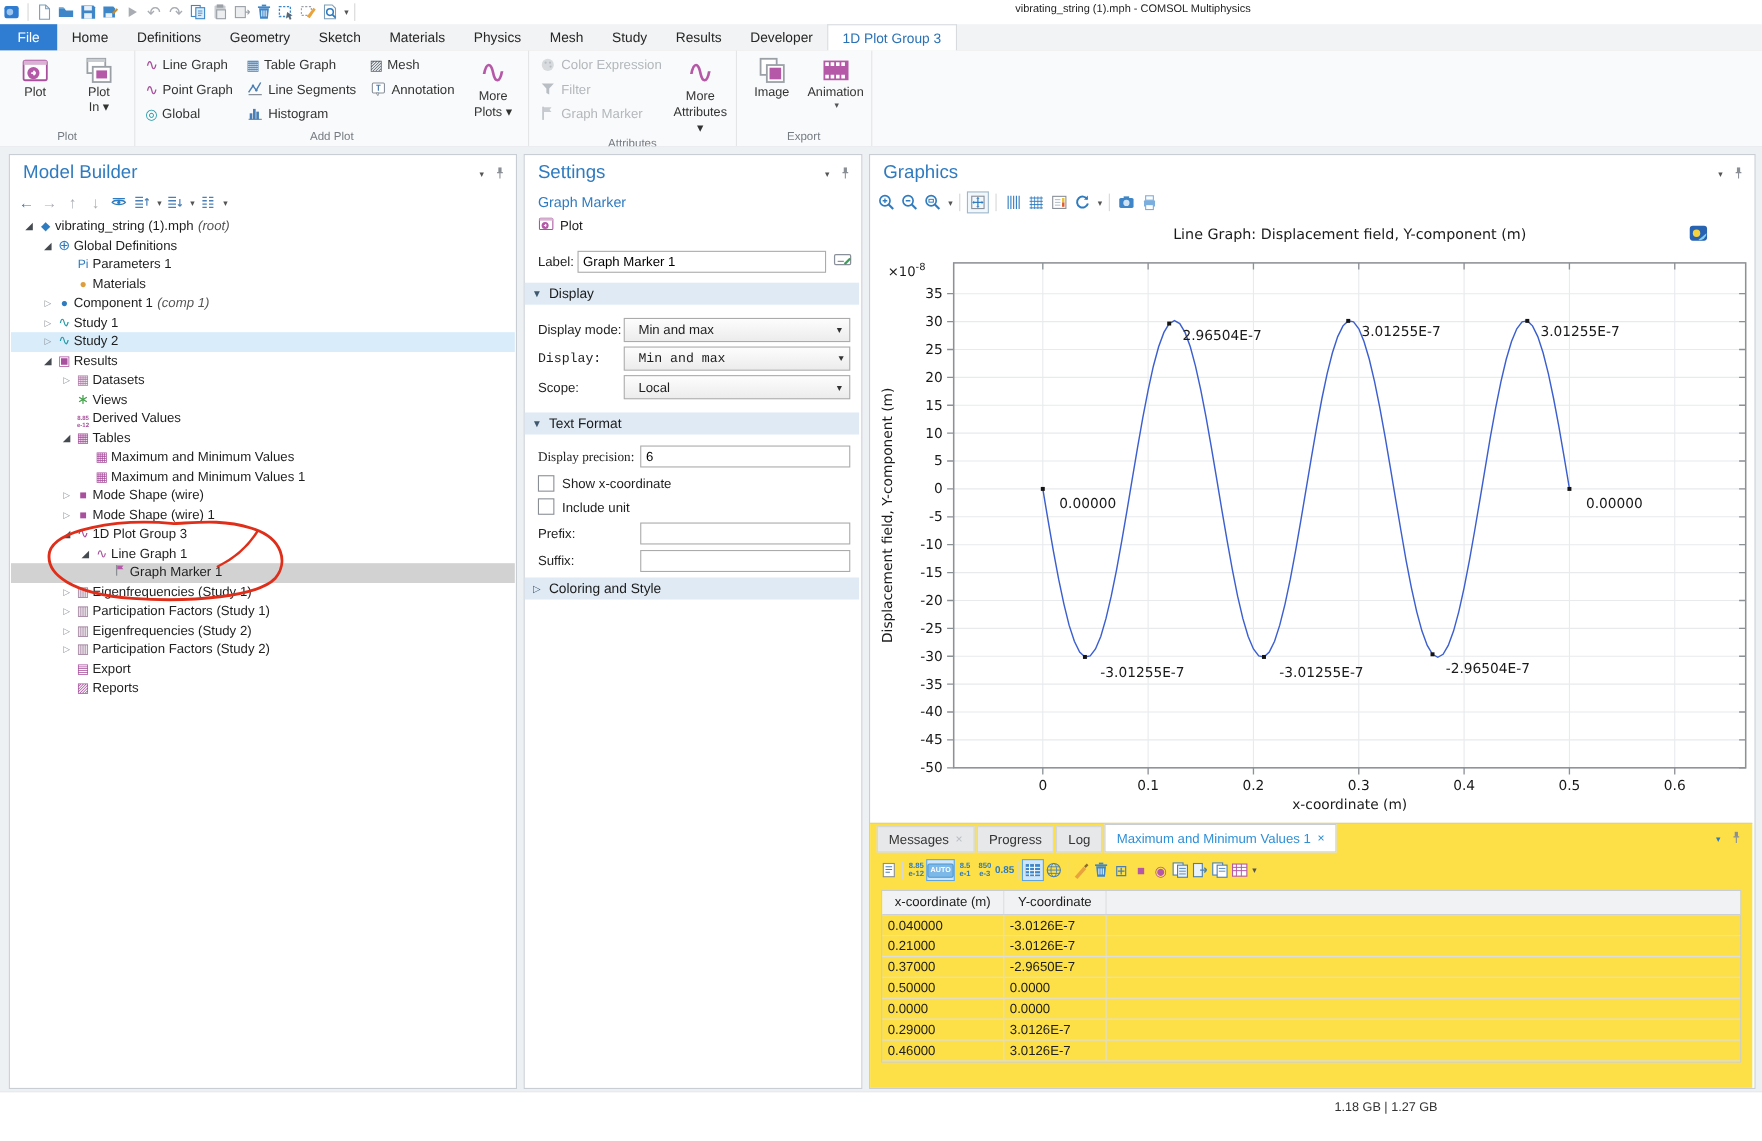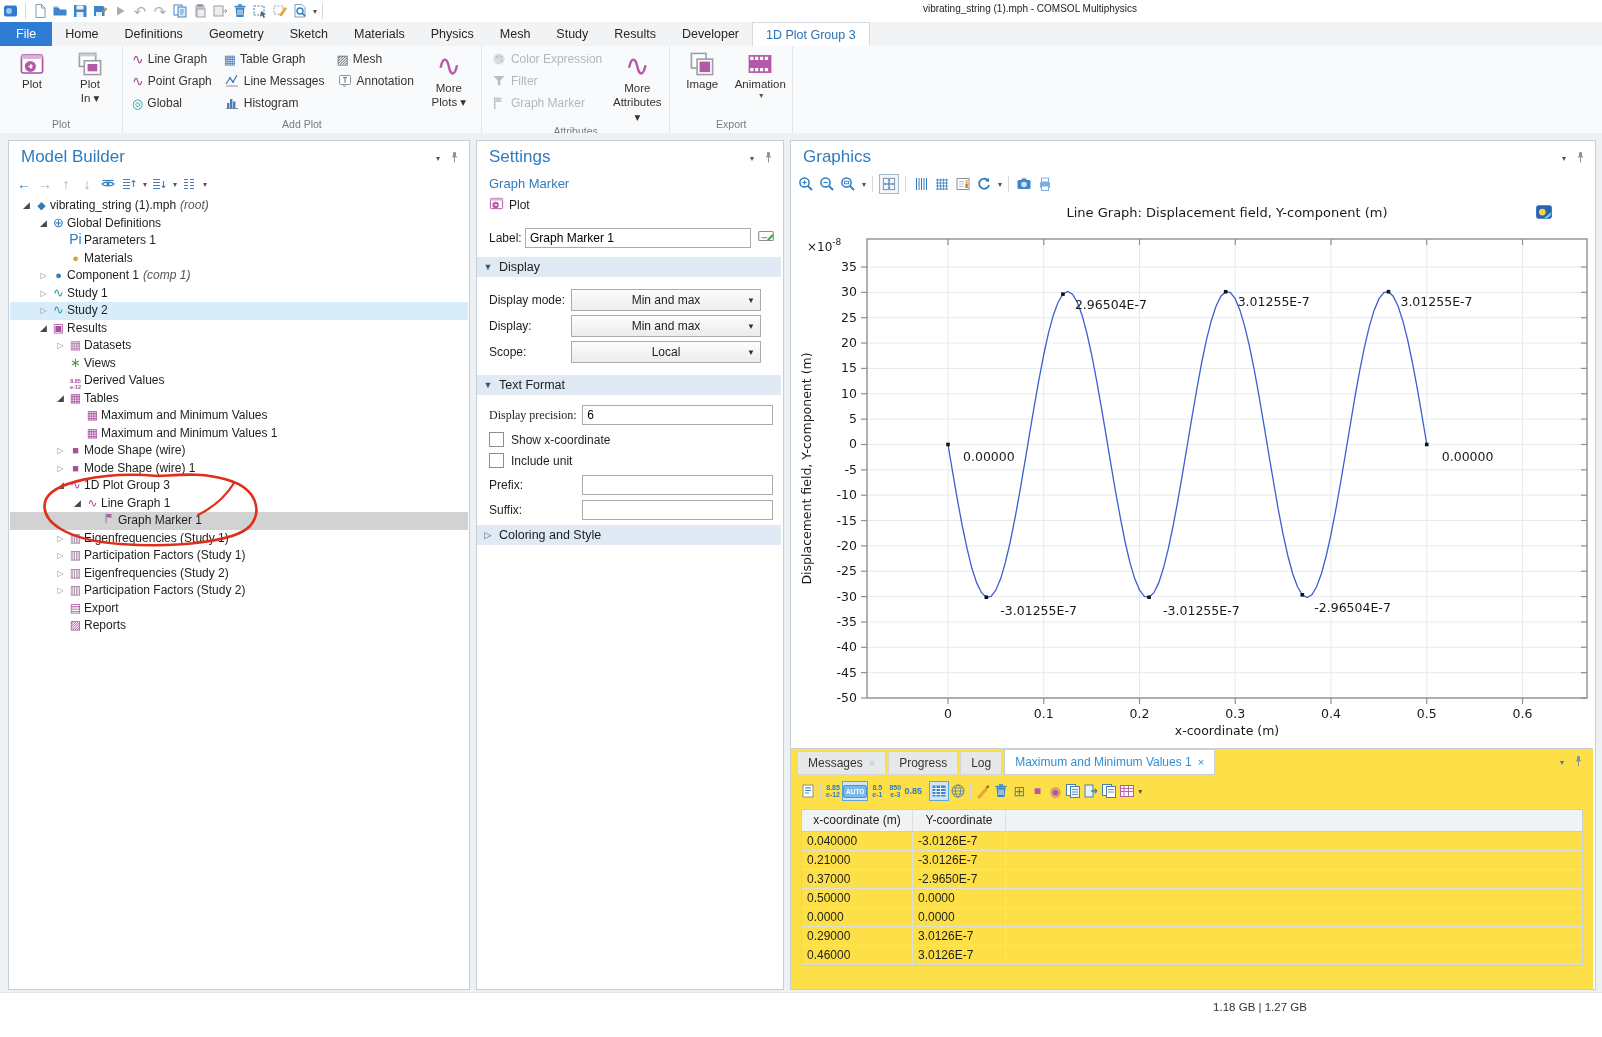--- a/index.html
+++ b/index.html
@@ -42,21 +42,21 @@
   .trow.sel{background:#d2d2d2;}
   .exp{width:13px;text-align:center;font-size:8px;color:#8d9399;flex:0 0 13px;}
   .exp.open{color:#454a50;font-size:9px;}
   .ticon{width:17px;flex:0 0 17px;text-align:center;}
   .tsuffix{font-style:italic;color:#555;margin-left:4px;}
   .mini2{display:flex;flex-direction:column;font-size:5.5px;line-height:1.05;font-weight:bold;}
   
   .band{position:absolute;left:0;width:304px;height:20px;background:#dfeaf5;display:flex;align-items:center;font-size:12.5px;color:#1c1c1c;}
   .band .bc{width:22px;text-align:center;font-size:9px;color:#40586e;}
   .srow{position:absolute;display:flex;align-items:center;font-size:12px;}
-  .dd{height:20px;background:linear-gradient(#fdfdfd,#ececec);border:1px solid #ababab;display:flex;align-items:center;padding:0 0;font-size:12px;position:relative;justify-content:center;}
+  .dd{height:20px;background:linear-gradient(#fdfdfd,#ececec);border:1px solid #ababab;display:flex;align-items:center;padding:0 12px;font-size:12px;position:relative;}
   .dd .dc{position:absolute;right:5px;font-size:8px;color:#333;}
   .inp{height:18px;border:1px solid #ababab;background:#fff;font-size:12px;padding:0 4px;font-family:"Liberation Sans",sans-serif;}
   .cb{width:13px;height:13px;border:1px solid #8a8f96;background:#fff;margin-right:7px;flex:0 0 13px;}
   
   #dock{position:absolute;left:0px;top:607px;width:802px;height:240px;background:#fde047;border-top:1px solid #c9ced4;}
   #dock-tabs{position:absolute;left:6px;top:2px;height:24px;display:flex;align-items:flex-end;gap:2px;}
   .dtab{height:22px;display:flex;align-items:center;gap:6px;padding:0 10px;background:#e7e8ea;border:1px solid #d4d6d8;font-size:12px;color:#333;}
   .dtab.active{background:#fff;color:#2f8fd6;border-color:#c9ced4;height:24px;}
   .dtab .x{color:#b9bec4;font-size:11px;}
   .dtab.active .x{color:#2f8fd6;}
@@ -271,21 +271,21 @@
           </div>
           <div class="sbtn">
             <span class="ic">
               <svg width="16" height="16" viewBox="0 0 16 16">
                 <path d="M2 13h12" stroke="#8a9099"></path>
                 <path d="M2 11l4-6 3 4 4-7" fill="none" stroke="#4a7fb5" stroke-width="1.3"></path>
                 <circle cx="6" cy="5" r="1.1" fill="#4a7fb5"></circle>
                 <circle cx="9" cy="9" r="1.1" fill="#4a7fb5"></circle>
               </svg>
             </span>
-            <span>Line Messages</span>
+            <span>Line Segments</span>
           </div>
           <div class="sbtn">
             <span class="ic">
               <svg width="16" height="16" viewBox="0 0 16 16">
                 <path d="M2 13.5h12" stroke="#8a9099"></path>
                 <rect x="3" y="8" width="2.4" height="5.5" fill="#4a7fb5"></rect>
                 <rect x="6" y="4" width="2.4" height="9.5" fill="#4a7fb5"></rect>
                 <rect x="9" y="6.5" width="2.4" height="7" fill="#4a7fb5"></rect>
               </svg>
             </span>
@@ -457,21 +457,21 @@
       </div>
       <div class="trow">
         <span style="width: 27px; flex: 0 0 27px;"></span>
         <span class="exp open">◢</span>
         <span class="ticon"><span class="ic" style="color: rgb(47, 123, 191); font-size: 13px;">⊕</span></span>
         <span>Global Definitions</span>
       </div>
       <div class="trow">
         <span style="width: 44px; flex: 0 0 44px;"></span>
         <span class="exp"></span>
-        <span class="ticon"><span class="ic" style="color: rgb(47, 123, 191); font-size: 14px;">Pi</span></span>
+        <span class="ticon"><span class="ic" style="color: rgb(47, 123, 191); font-size: 11px;">Pi</span></span>
         <span>Parameters 1</span>
       </div>
       <div class="trow">
         <span style="width: 44px; flex: 0 0 44px;"></span>
         <span class="exp"></span>
         <span class="ticon"><span class="ic" style="color: rgb(221, 159, 62); font-size: 11px;">●</span></span>
         <span>Materials</span>
       </div>
       <div class="trow">
         <span style="width: 27px; flex: 0 0 27px;"></span>
@@ -658,21 +658,21 @@
     <span>Display</span>
   </div>
   <div id="display-fields">
       <div class="srow" style="left: 12px; top: 148px; width: 284px;">
         <span style="width: 82px;">Display mode:</span>
         <div class="dd" style="width: 188px;">
           <span>Min and max</span>
           <span class="dc">▼</span>
         </div>
       </div>
-      <div class="srow" style="left: 12px; top: 174px; width: 284px;">
+      <div class="srow" style="left: 12px; top: 174px; width: 284px; font-family: Liberation Mono, monospace;">
         <span style="width: 82px;">Display:</span>
         <div class="dd" style="width: 188px;">
           <span>Min and max</span>
           <span class="dc">▼</span>
         </div>
       </div>
       <div class="srow" style="left: 12px; top: 200px; width: 284px;">
         <span style="width: 82px;">Scope:</span>
         <div class="dd" style="width: 188px;">
           <span>Local</span>

